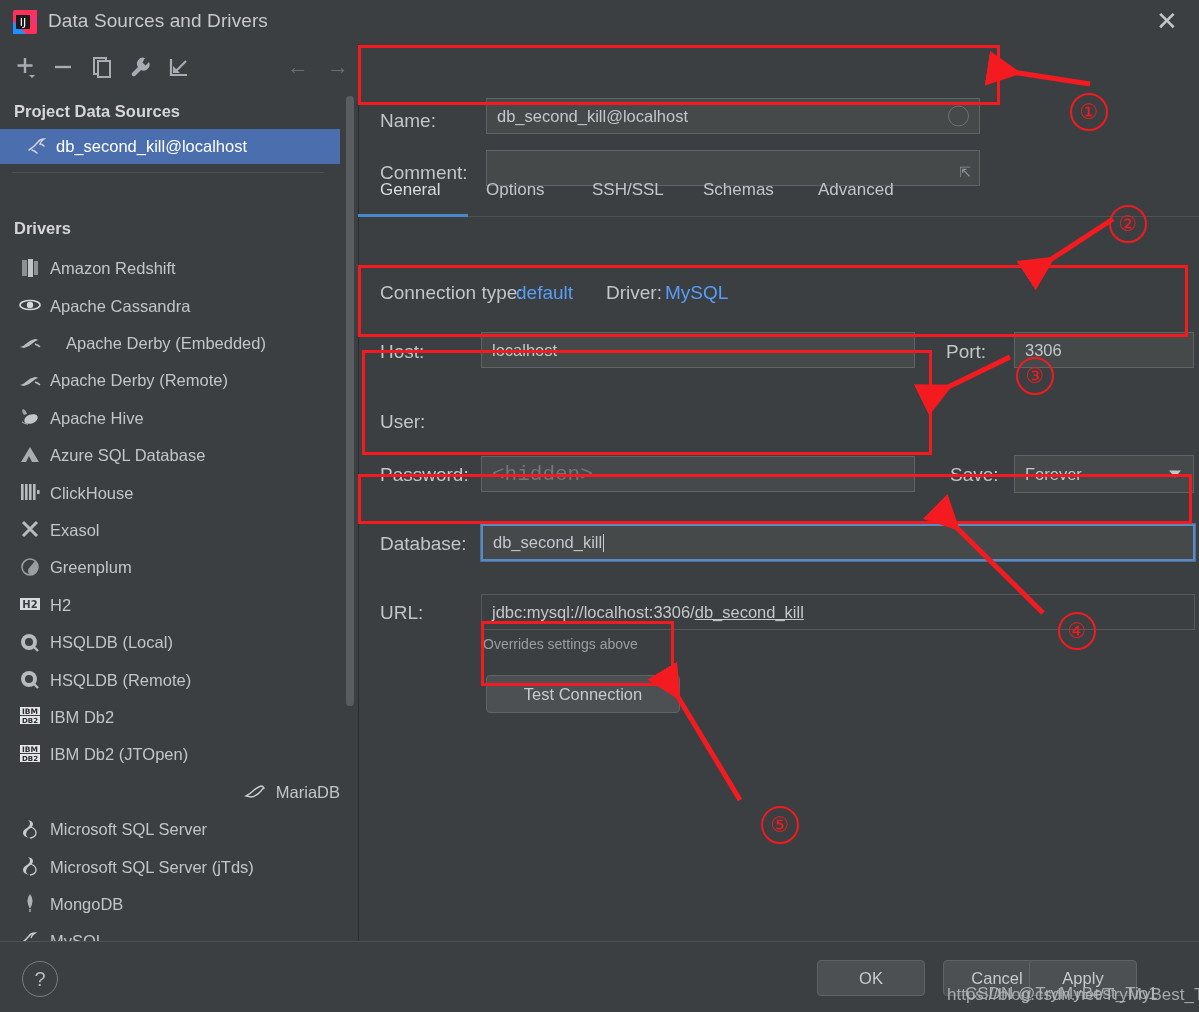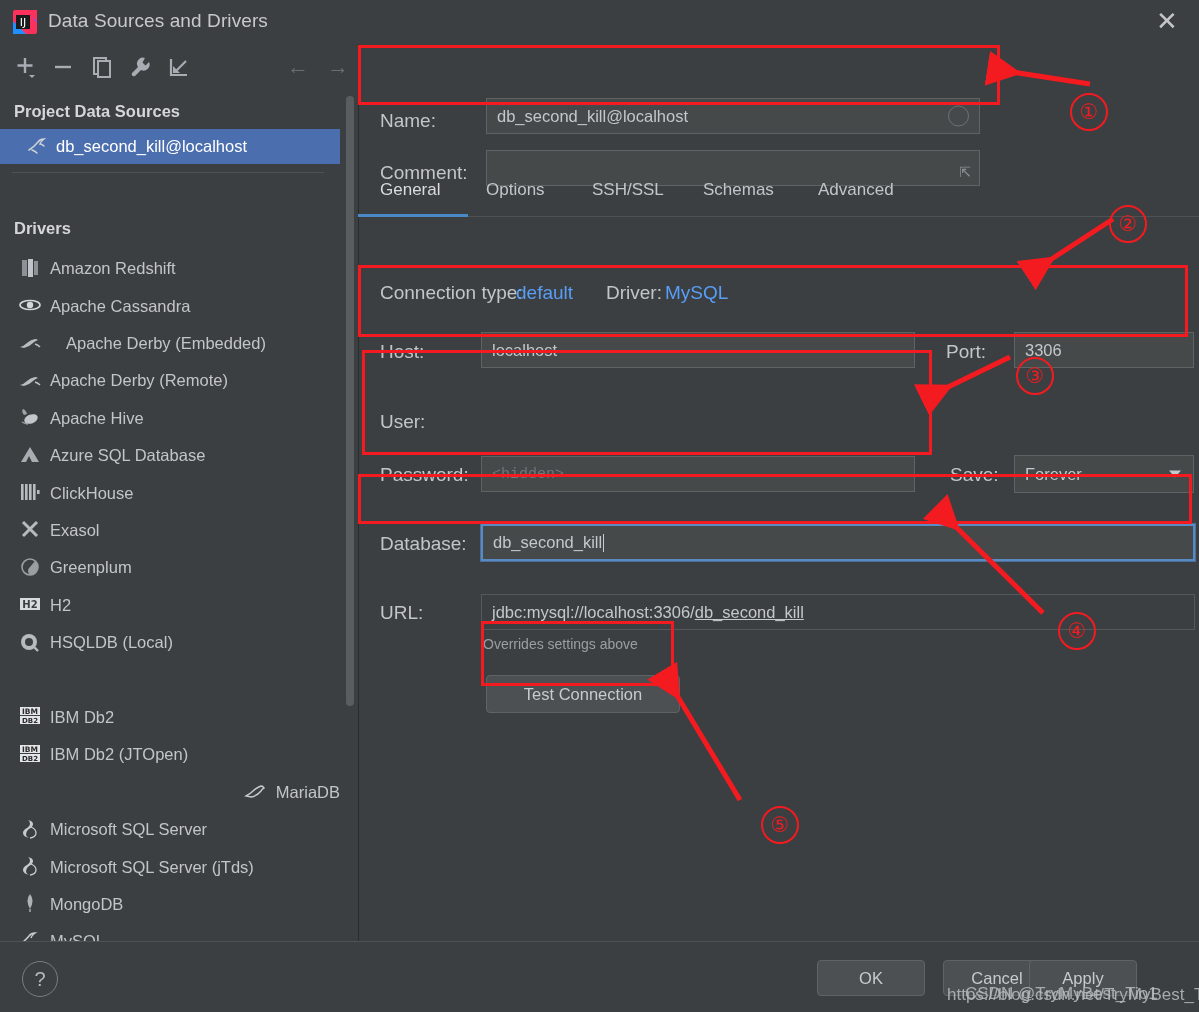--- a/index.html
+++ b/index.html
@@ -37,21 +37,21 @@
   .drv-ico{width:32px;flex:0 0 32px;margin-left:18px;height:24px;position:relative;}
   .drv-label{font-size:16.5px;color:#c2c5c9;white-space:nowrap;}
   .lscroll{position:absolute;left:346px;top:52px;width:8px;height:610px;background:#5a5d5f;border-radius:4px;}
 
   
   .form{position:absolute;left:358px;top:44px;width:841px;height:897px;}
   .lbl{position:absolute;font-size:19px;color:#c2c5c9;white-space:nowrap;}
   .field{position:absolute;background:#45494a;border:1px solid #5e6364;box-sizing:border-box;
          display:flex;align-items:center;}
   .field .val{font-size:16.5px;color:#c4c7cb;padding-left:10px;white-space:nowrap;}
-  .field .ph{font-size:15px;color:#72767a;padding-left:10px;font-family:"Liberation Mono",monospace;}
+  .field .ph{font-size:21px;color:#72767a;padding-left:10px;font-family:"Liberation Mono",monospace;}
   .field.focus{border:2px solid #5a8ac4;outline:1px solid #4a6f9b;}
   .field.flat{background:#3c3f41;border:1px solid #55595b;}
   .caret{display:inline-block;width:1px;height:18px;background:#c8cace;margin-left:1px;}
   .circ{position:absolute;right:10px;top:50%;transform:translateY(-50%);
         width:19px;height:19px;border:1px solid #6d7276;border-radius:50%;}
   .expando{position:absolute;right:8px;bottom:5px;color:#8d9196;font-size:14px;}
 
   .tabs{position:absolute;left:0;top:128px;width:841px;height:44px;}
   .tab{position:absolute;top:8px;font-size:17px;color:#c2c5c9;white-space:nowrap;}
   .tab.active{color:#d8dbdf;}
@@ -254,20 +254,30 @@
     <div class="drv-item" style="top:580px;">
       <span class="drv-ico">
         <svg width="24" height="22" viewBox="0 0 24 22">
             <circle cx="11" cy="11" r="8" fill="#b7babe"></circle>
             <circle cx="11" cy="11" r="4" fill="#3c3f41"></circle>
             <path d="M15 15 L20 20" stroke="#b7babe" stroke-width="2.4"></path>
           </svg>
       </span>
       <span class="drv-label">HSQLDB (Local)</span>
     </div>
+    <div class="drv-item" style="top:617.4px;">
+      <span class="drv-ico">
+        <svg width="24" height="22" viewBox="0 0 24 22">
+            <circle cx="11" cy="11" r="8" fill="#b7babe"></circle>
+            <circle cx="11" cy="11" r="4" fill="#3c3f41"></circle>
+            <path d="M15 15 L20 20" stroke="#b7babe" stroke-width="2.4"></path>
+          </svg>
+      </span>
+      <span class="drv-label">HSQLDB (Remote)</span>
+    </div>
     <div class="drv-item" style="top:654.8px;">
       <span class="drv-ico">
         <svg width="24" height="22" viewBox="0 0 24 22">
             <rect x="2" y="2" width="20" height="8" fill="#e3e5e8"></rect>
             <rect x="2" y="11" width="20" height="8" fill="#e3e5e8"></rect>
             <text x="12" y="9" font-size="7.5" font-weight="bold" text-anchor="middle" fill="#2b2b2b" font-family="DejaVu Sans, sans-serif">IBM</text>
             <text x="12" y="18" font-size="7" font-weight="bold" text-anchor="middle" fill="#2b2b2b" font-family="DejaVu Sans, sans-serif">DB2</text>
           </svg>
       </span>
       <span class="drv-label">IBM Db2</span>

